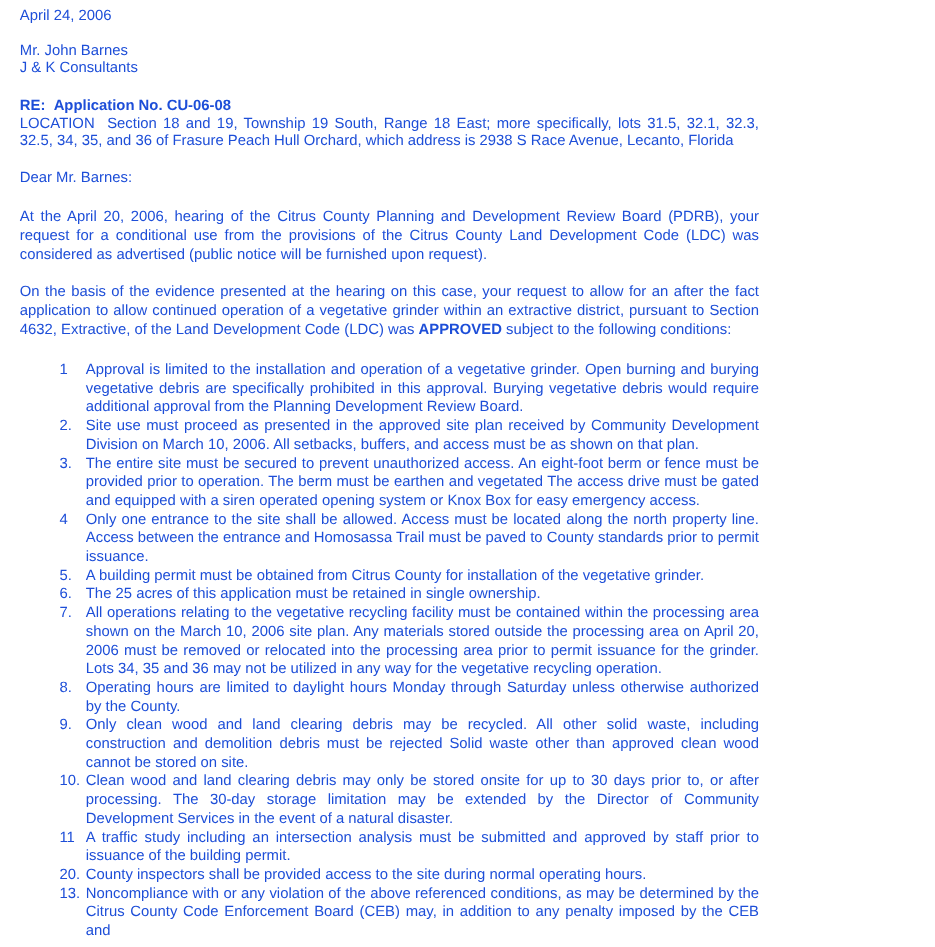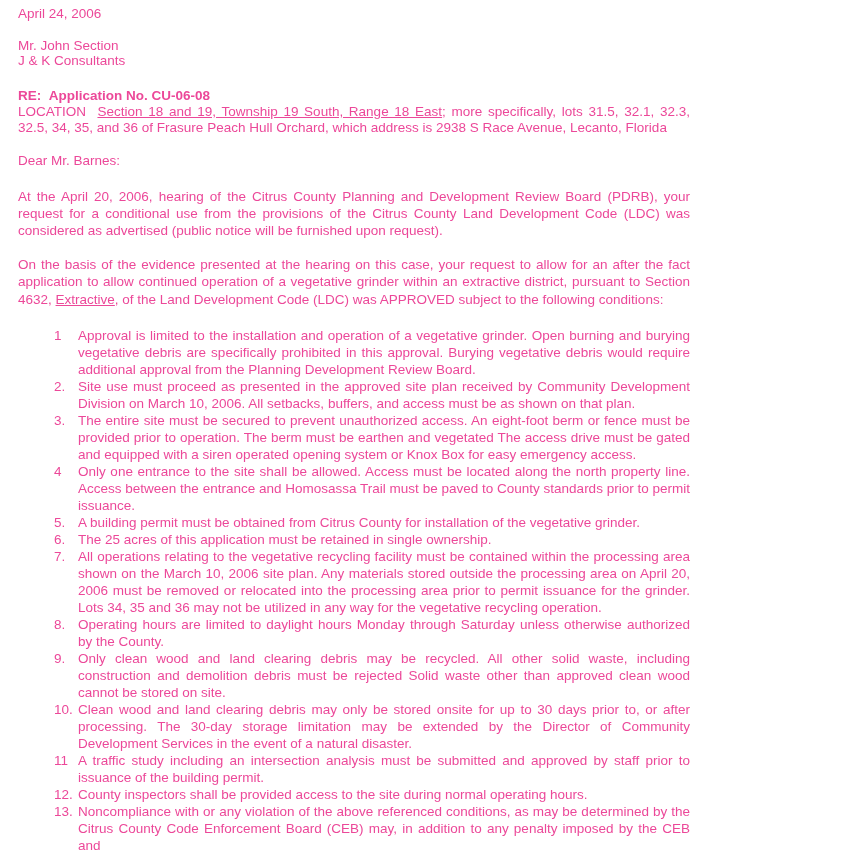--- a/index.html
+++ b/index.html
@@ -6,21 +6,21 @@
     margin: 0;
     padding: 0;
     background: #ffffff;
   }
   .page {
     position: relative;
     width: 708px;
     height: 861px;
     background: #ffffff;
     font-family: "Liberation Sans", sans-serif;
-    color: #ec4899;
+    color: #1d4ed8;
     font-size: 13.5px;
     overflow: hidden;
     box-sizing: border-box;
     padding: 6px 18px 0 18px;
   }
   .date {
     line-height: 16px;
     margin-bottom: 16px;
   }
   .recipient div {
@@ -32,22 +32,22 @@
   .re-line {
     font-weight: bold;
     line-height: 16px;
     margin-top: 13px;
   }
   .location {
     line-height: 16.5px;
     text-align: justify;
     margin-bottom: 16px;
   }
-  .u { text-decoration: underline; }
-  .bold { font-weight: normal; }
+  .u { }
+  .bold { font-weight: bold; }
   .salutation {
     line-height: 16px;
     margin-bottom: 19px;
   }
   p.body-par {
     margin: 0 0 17px 0;
     line-height: 17.2px;
     text-align: justify;
   }
   p.body-par.last { margin-bottom: 19px; }
@@ -67,21 +67,21 @@
   }
 </style>
 </head>
 <body>
 
 <div class="page">
 
   <div class="date">April 24, 2006</div>
 
   <div class="recipient">
-    <div>Mr. John Section</div>
+    <div>Mr. John Barnes</div>
     <div>J &amp; K Consultants</div>
   </div>
 
   <div class="re-line"><span>RE:</span>&nbsp;&nbsp;<span>Application No. CU-06-08</span></div>
 
   <div class="location"><span>LOCATION</span>&nbsp;&nbsp;<span class="u">Section 18 and 19, Township 19 South, Range 18 East</span><span>; more specifically, lots 31.5, 32.1, 32.3, 32.5, 34, 35, and 36 of Frasure Peach Hull Orchard, which address is 2938 S Race Avenue, Lecanto, Florida</span></div>
 
   <div class="salutation">Dear Mr. Barnes:</div>
 
   <p class="body-par">At the April 20, 2006, hearing of the Citrus County Planning and Development Review Board (PDRB), your request for a conditional use from the provisions of the Citrus County Land Development Code (LDC) was considered as advertised (public notice will be furnished upon request).</p>
@@ -127,21 +127,21 @@
       </div>
       <div class="cond">
         <span class="num">10.</span>
         <span class="ctext">Clean wood and land clearing debris may only be stored onsite for up to 30 days prior to, or after processing.  The 30-day storage limitation may be extended by the Director of Community Development Services in the event of a natural disaster.</span>
       </div>
       <div class="cond">
         <span class="num">11</span>
         <span class="ctext">A traffic study including an intersection analysis must be submitted and approved by staff prior to issuance of the building permit.</span>
       </div>
       <div class="cond">
-        <span class="num">12.</span>
+        <span class="num">20.</span>
         <span class="ctext">County inspectors shall be provided access to the site during normal operating hours.</span>
       </div>
       <div class="cond">
         <span class="num">13.</span>
         <span class="ctext">Noncompliance with or any violation of the above referenced conditions, as may be determined by the Citrus County Code Enforcement Board (CEB) may, in addition to any penalty imposed by the CEB and</span>
       </div>
   </div>
 
 </div>
 

